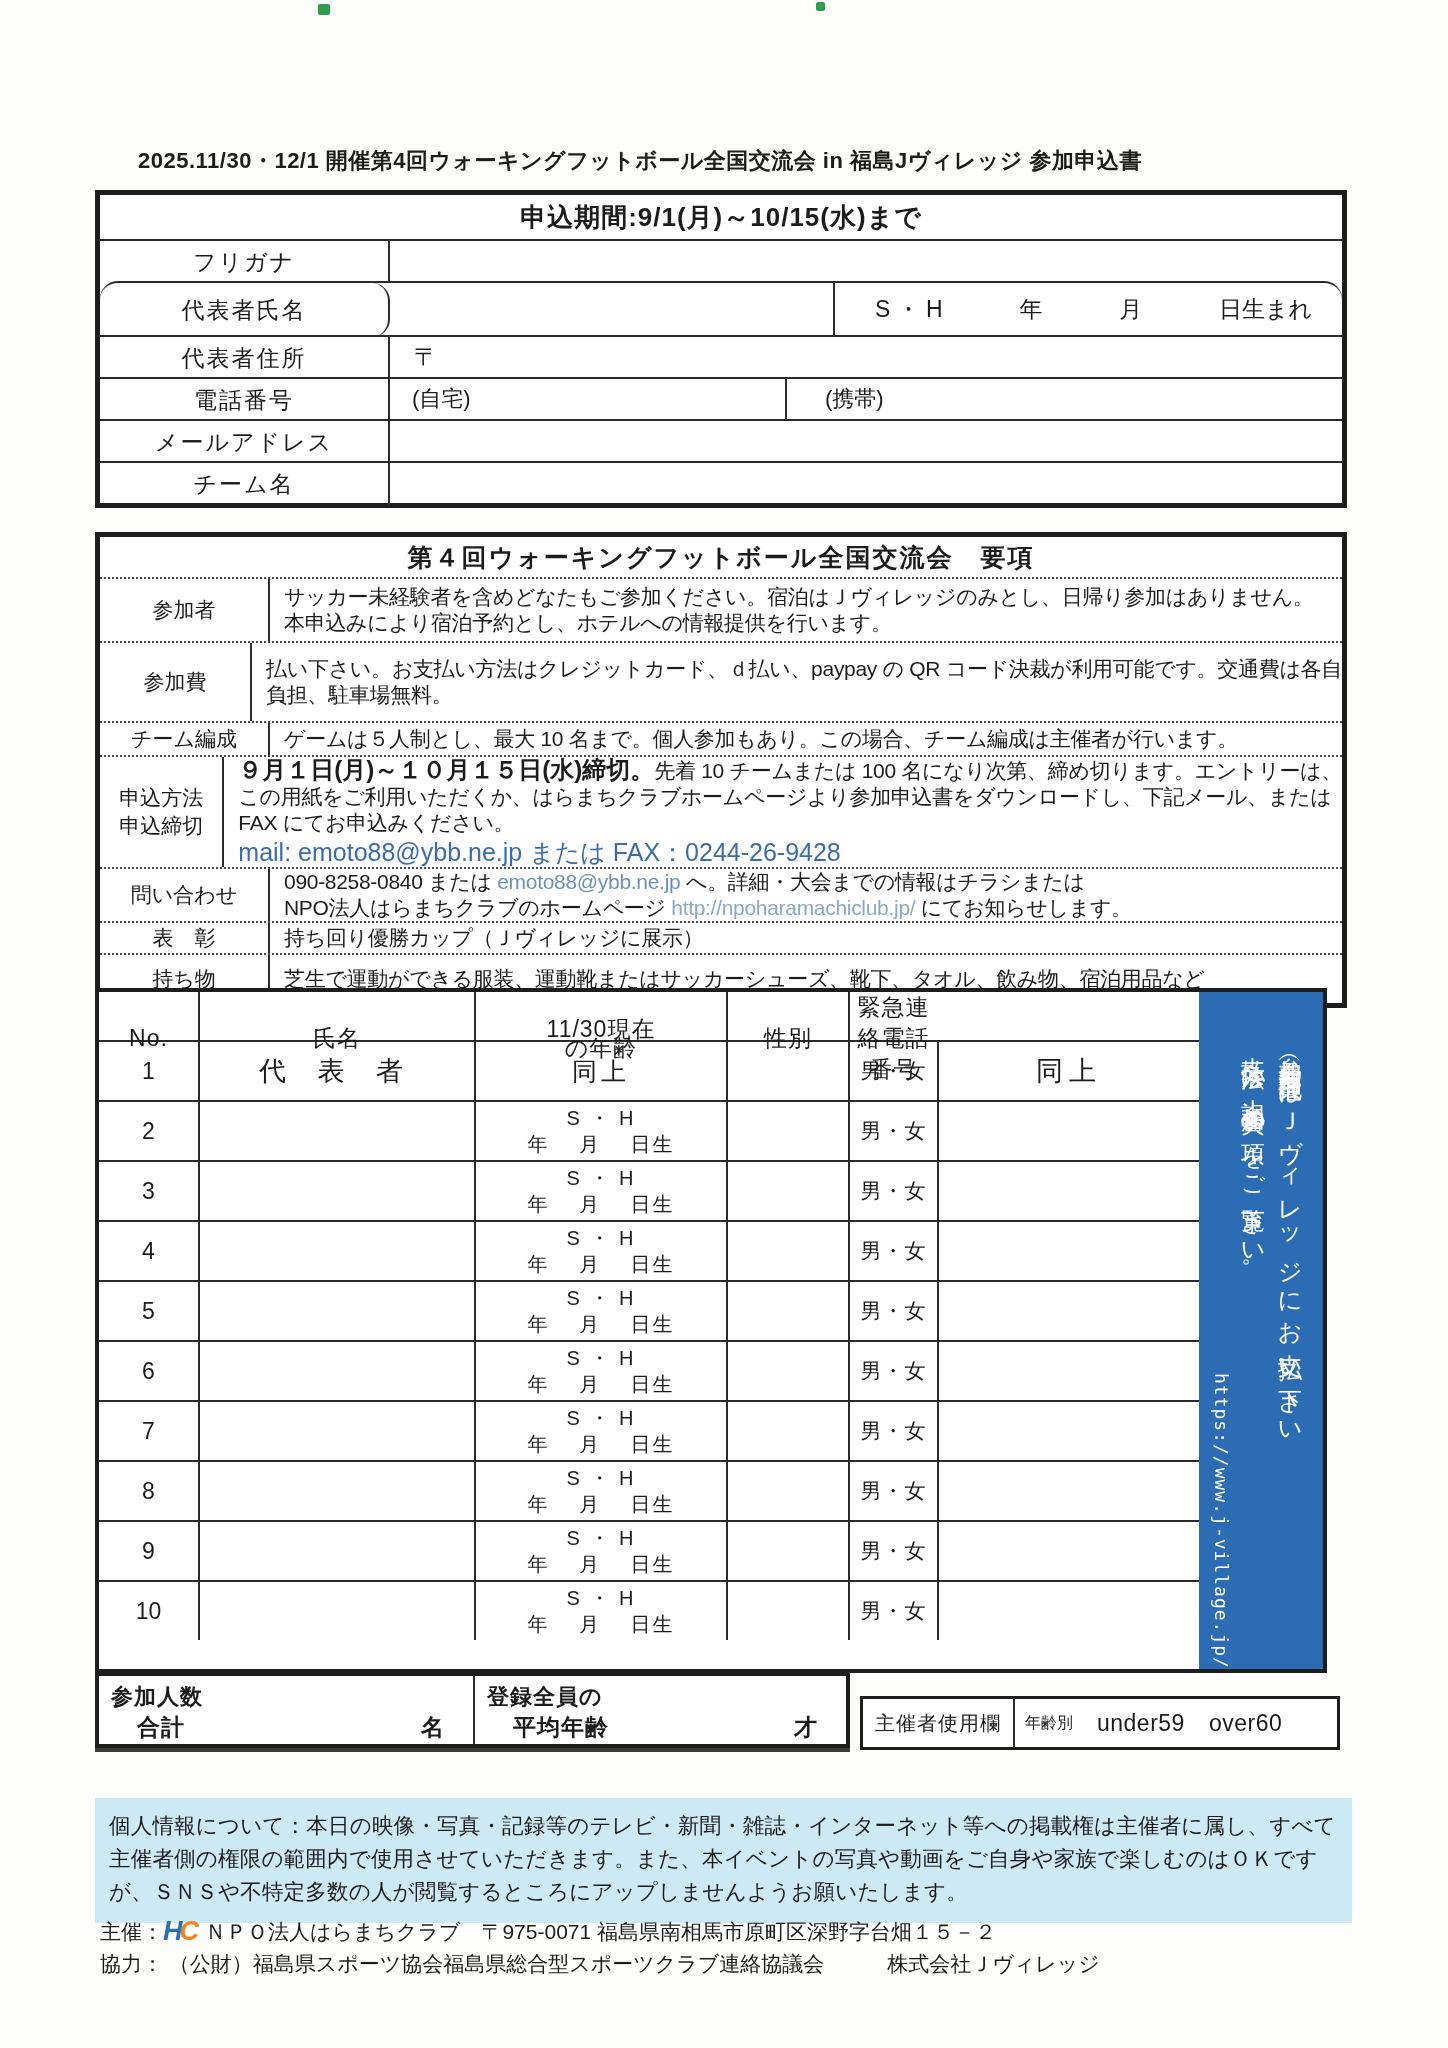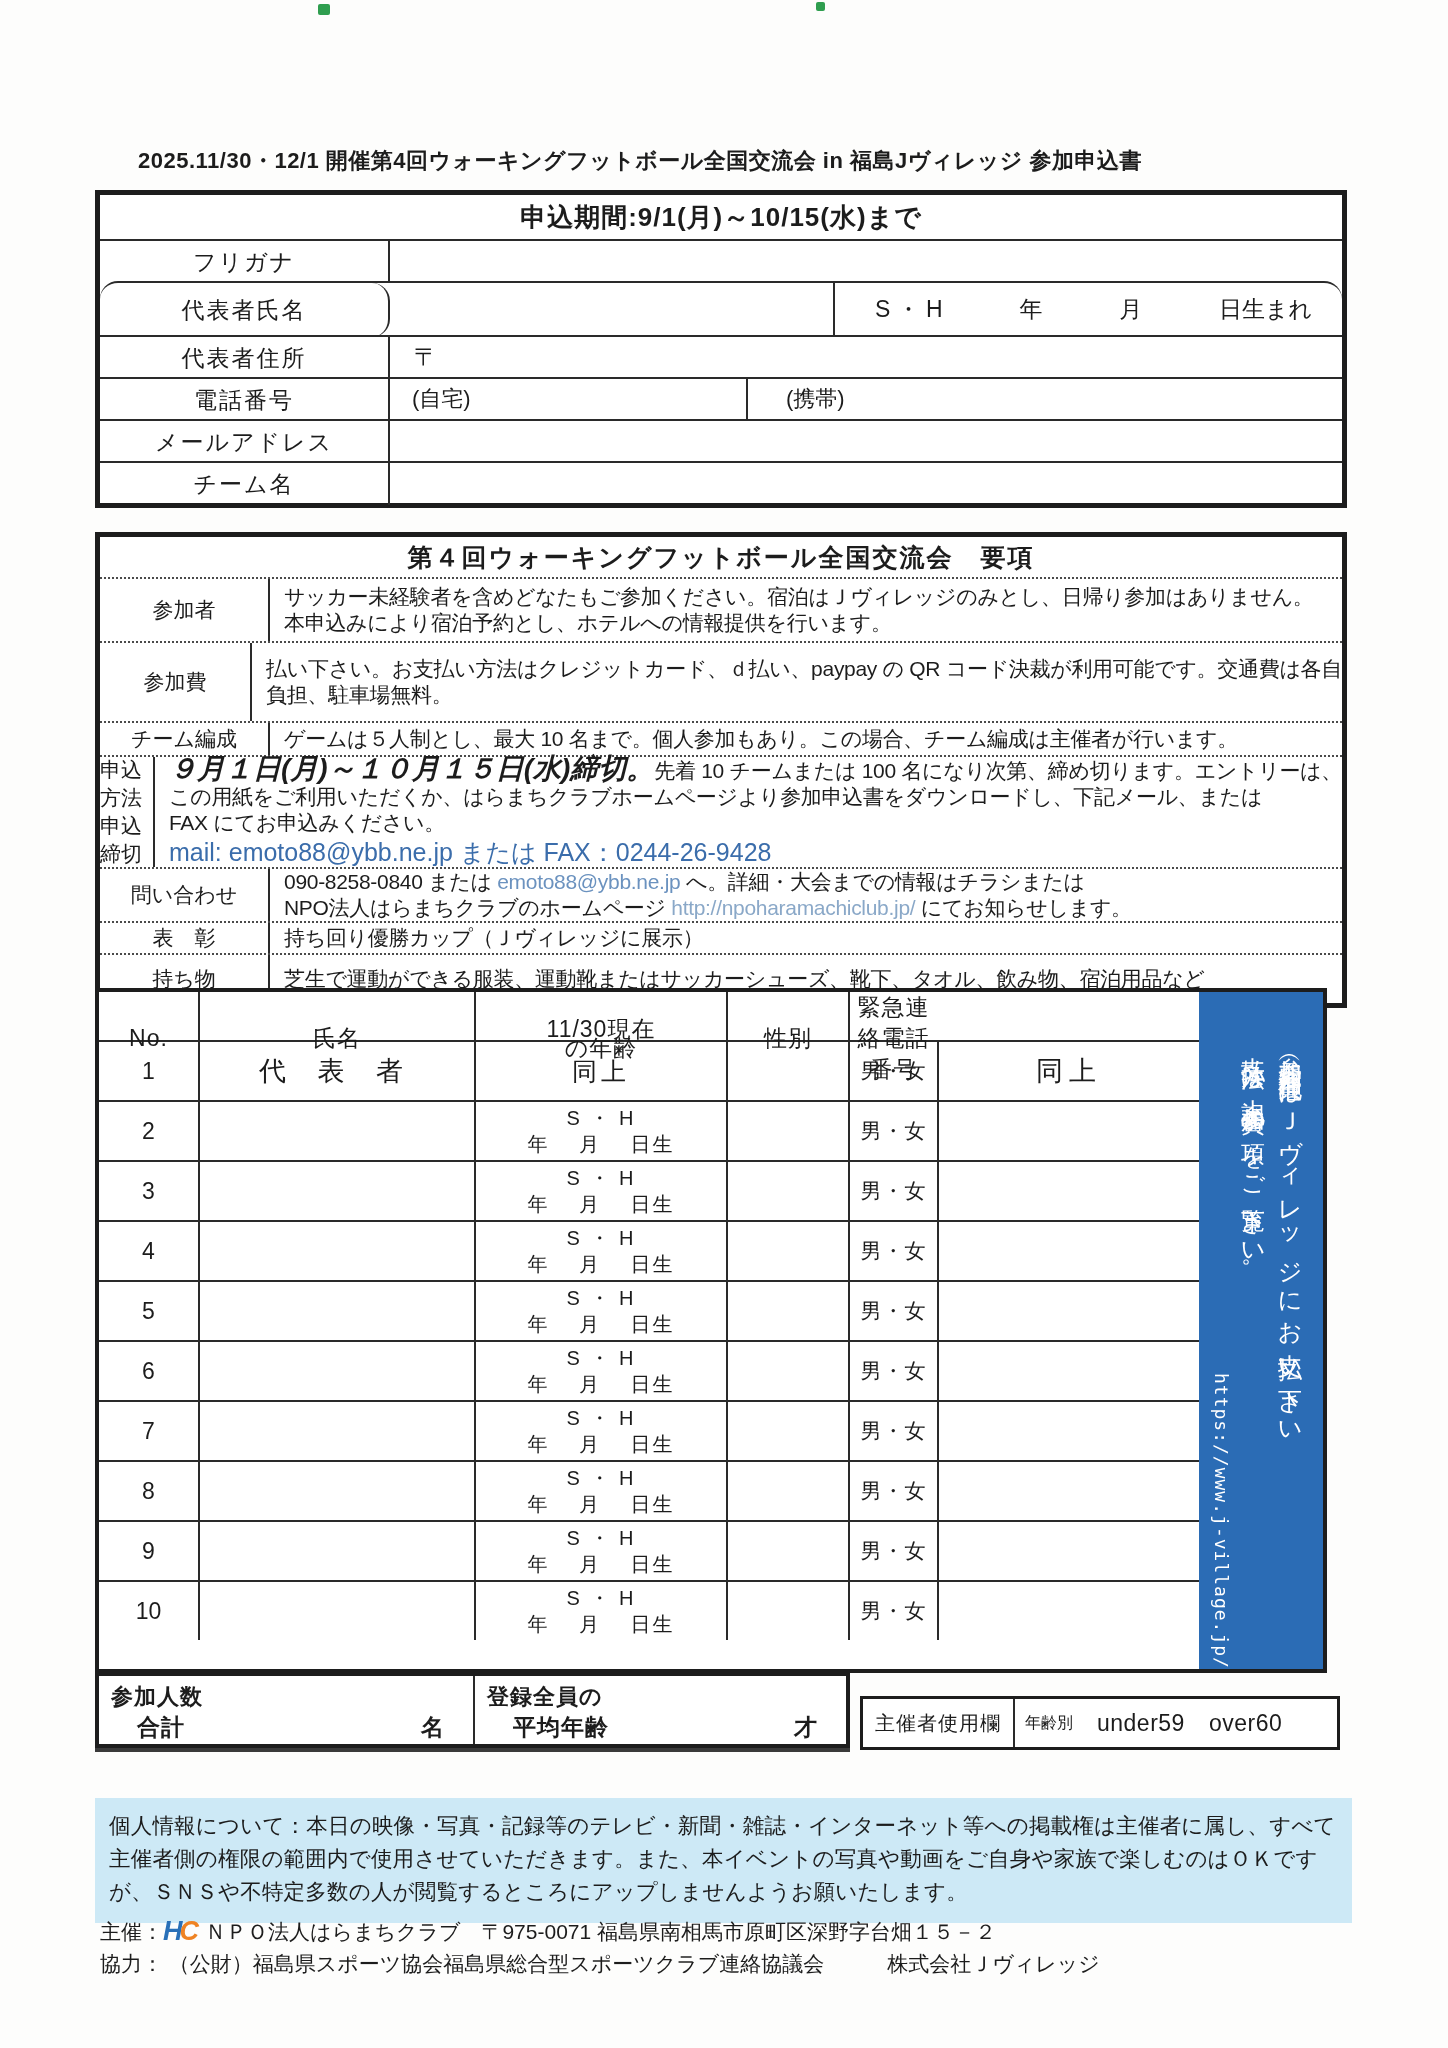--- a/index.html
+++ b/index.html
@@ -12,34 +12,34 @@
 
   .doc-title{position:absolute;left:138px;top:146px;font-size:22px;font-weight:bold;letter-spacing:.5px;white-space:nowrap;}
 
   
   .t1{position:absolute;left:95px;top:190px;width:1252px;border:5px solid #1d1d1d;background:#fff;}
   .t1-header{height:44px;display:flex;align-items:center;justify-content:center;font-size:26px;font-weight:bold;letter-spacing:1px;}
   .t1 .row{display:flex;border-top:2px solid #2a2a2a;}
   .t1 .lbl{width:290px;display:flex;align-items:center;justify-content:center;font-size:23px;letter-spacing:2px;border-right:2px solid #2a2a2a;}
   .h42{height:42px;} .h54{height:54px;border-radius:18px;}
   .t1 .val{flex:1;display:flex;align-items:center;}
-  .t1 .val-split-l{width:358px;height:100%;display:flex;align-items:center;border-right:2px solid #2a2a2a;padding-left:22px;font-size:22px;}
+  .t1 .val-split-l{width:397px;height:100%;display:flex;align-items:center;border-right:2px solid #2a2a2a;padding-left:22px;font-size:22px;}
   .t1 .val-split-r{flex:1;height:100%;display:flex;align-items:center;padding-left:38px;font-size:22px;}
   .val-birth{flex:1;height:100%;display:flex;align-items:center;justify-content:space-between;padding:0 30px 0 40px;font-size:23px;}
   .postal{padding-left:24px;font-size:24px;}
 
   
   .t2{position:absolute;left:95px;top:532px;width:1252px;border:5px solid #1d1d1d;background:#fff;}
   .t2-title{height:40px;display:flex;align-items:center;justify-content:center;font-size:25px;font-weight:bold;letter-spacing:2px;}
   .g-row{display:flex;border-top:2px dotted #4a4a4a;}
   .g-lbl{width:170px;border-right:2px solid #2a2a2a;display:flex;flex-direction:column;align-items:center;justify-content:center;font-size:21px;line-height:28px;}
   .g-body{flex:1;padding:4px 0 4px 14px;display:flex;flex-direction:column;justify-content:center;}
   .g-line{font-size:21px;line-height:26px;letter-spacing:-.3px;white-space:nowrap;}
   .gh64{height:64px;} .gh80{height:80px;} .gh34{height:34px;} .gh112{height:112px;} .gh54{height:54px;} .gh32{height:32px;} .gh50{height:50px;}
-  .bold-date{font-size:28px;font-weight:bold;letter-spacing:0;font-style:italic;}
+  .bold-date{font-size:24px;font-weight:bold;letter-spacing:0;}
   .mail-line{font-size:25px;line-height:32px;color:#3b6dab;letter-spacing:0;}
   .link{color:#6b92bf;} .link2{color:#8aa8c8;margin-top:16px;}
 
   
   .roster{position:absolute;left:95px;top:988px;width:1232px;border:4px solid #1d1d1d;display:flex;background:#fff;}
   .roster-main{flex:1;}
   .rr{display:grid;grid-template-columns:99px 276px 252px 122px 89px 1fr;border-top:2px solid #2a2a2a;height:60px;}
   .rr.first{border-top:none;height:48px;}
   .rc{border-left:2px solid #2a2a2a;display:flex;align-items:center;justify-content:center;text-align:center;}
   .rc:first-child{border-left:none;}

